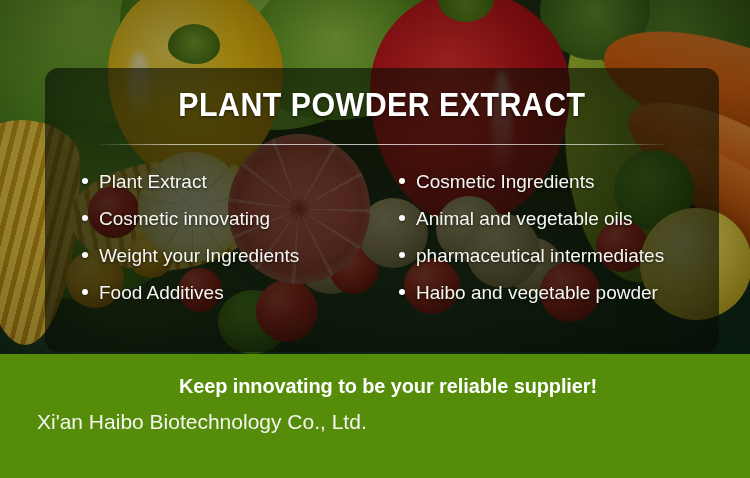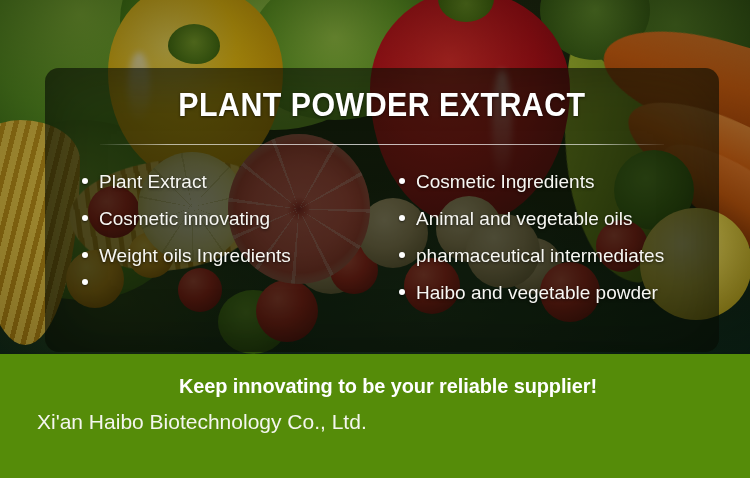--- a/index.html
+++ b/index.html
@@ -437,24 +437,25 @@
         <div class="bullet-row">
           <span class="dot"></span>
           <span class="bullet-label">Plant Extract</span>
         </div>
         <div class="bullet-row">
           <span class="dot"></span>
           <span class="bullet-label">Cosmetic innovating</span>
         </div>
         <div class="bullet-row">
           <span class="dot"></span>
-          <span class="bullet-label">Weight oils Ingredients</span>
-        </div>
-        <div class="bullet-row">
-          <span class="dot"></span>
+          <span class="bullet-label">Weight your Ingredients</span>
+        </div>
+        <div class="bullet-row">
+          <span class="dot"></span>
+          <span class="bullet-label">Food Additives</span>
         </div>
       </div>
 
       <div class="col col-right">
         <div class="bullet-row">
           <span class="dot"></span>
           <span class="bullet-label">Cosmetic Ingredients</span>
         </div>
         <div class="bullet-row">
           <span class="dot"></span>

